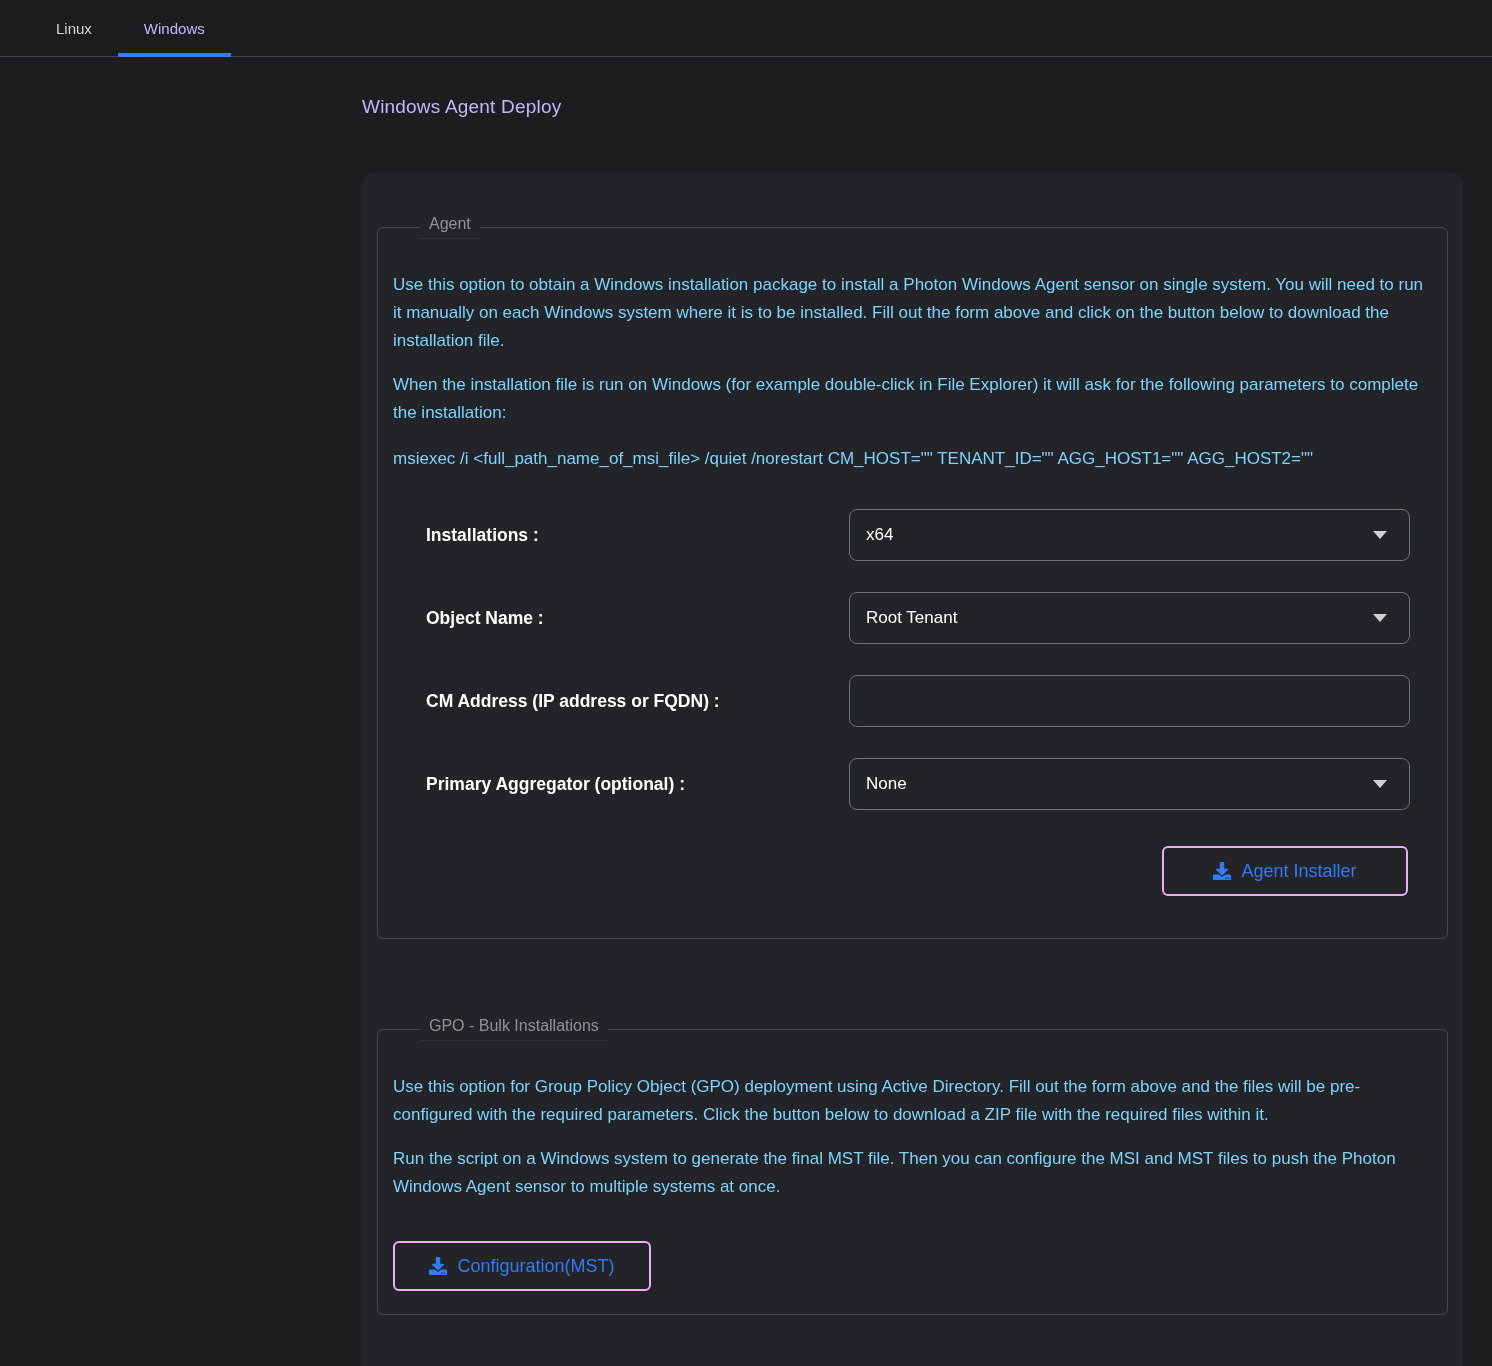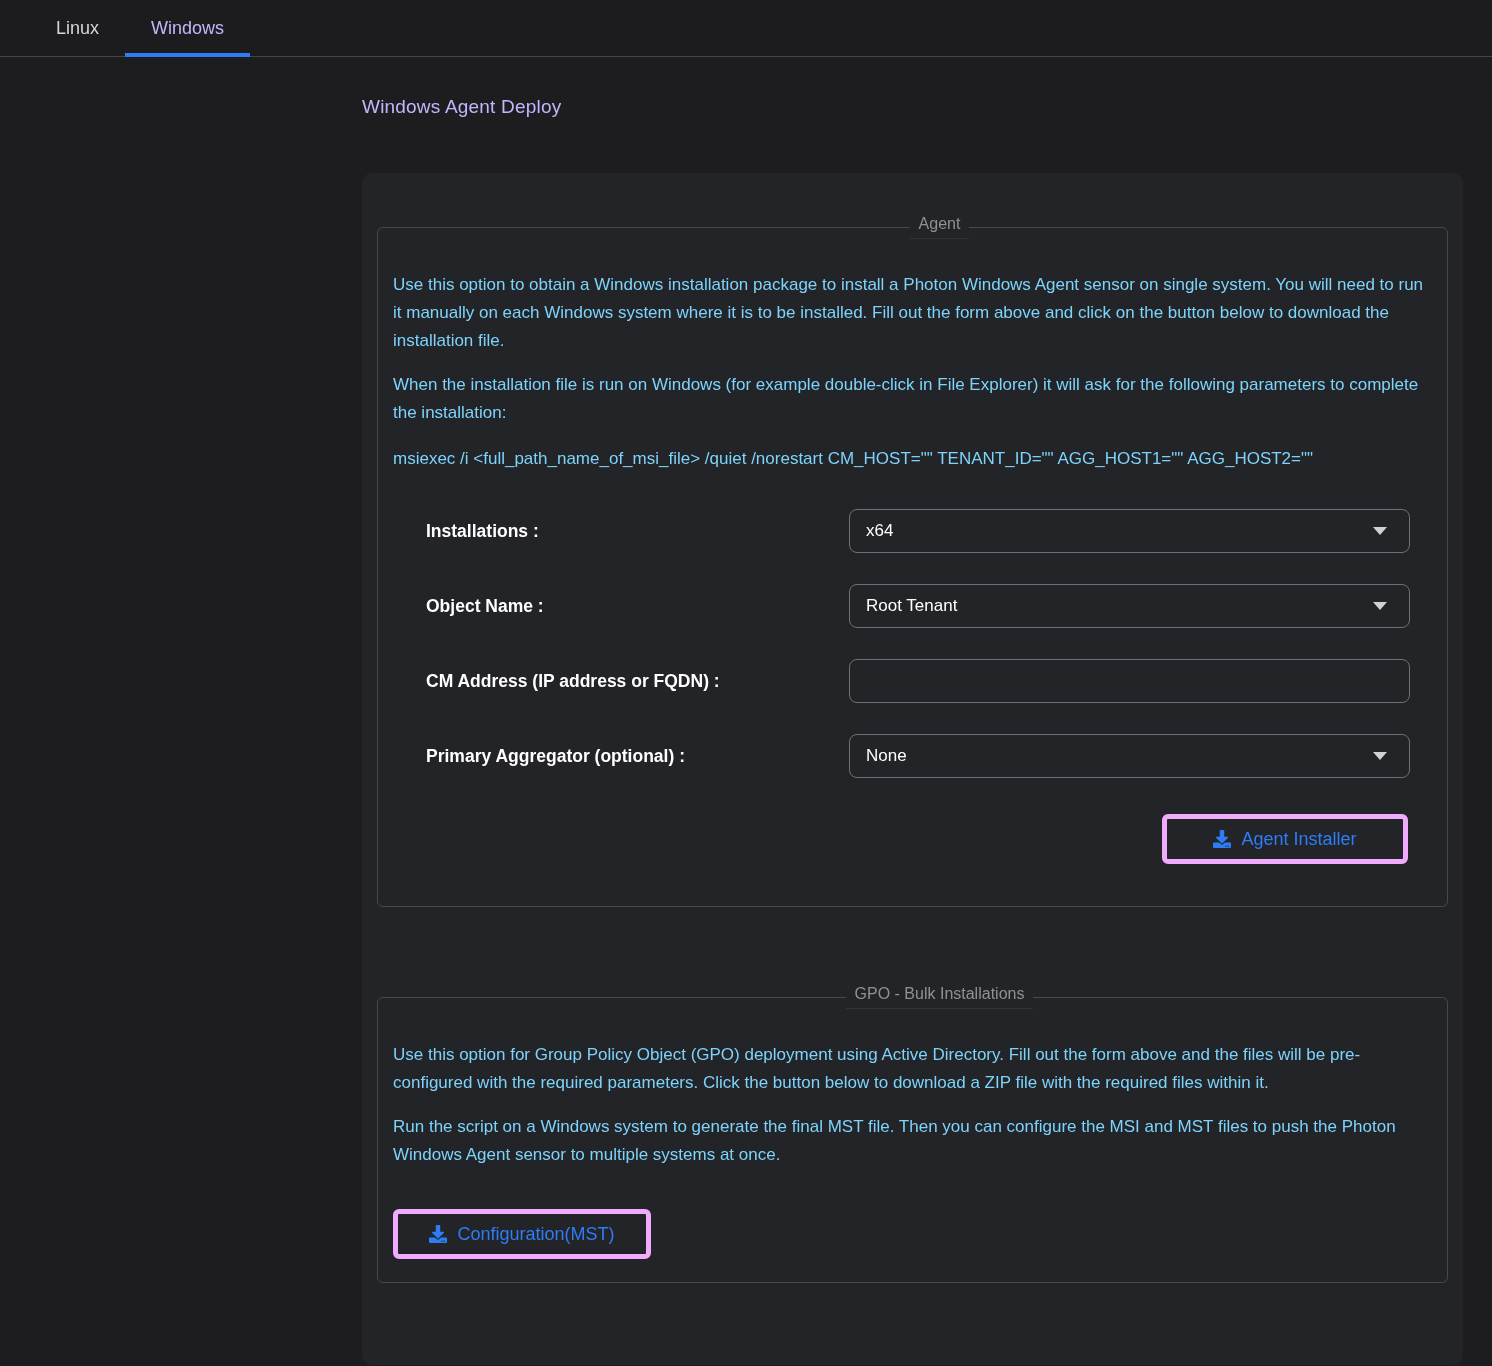--- a/index.html
+++ b/index.html
@@ -18,21 +18,21 @@
     align-items: stretch;
     padding-left: 30px;
     border-bottom: 1px solid #44454a;
     background: #1c1c1e;
   }
   .tab {
     position: relative;
     display: flex;
     align-items: center;
     padding: 0 26px;
-    font-size: 18px;
+    font-size: 15px;
     color: #d4d5d6;
     cursor: pointer;
     background: transparent;
     border: none;
   }
   .tab.active { color: #c4b5fd; }
   .tab.active::after {
     content: "";
     position: absolute;
     left: 0; right: 0; bottom: -1px;
@@ -63,21 +63,20 @@
     border-radius: 6px;
     padding: 0 15px 42px 15px;
   }
   fieldset.section.gpo { margin-top: 78px; padding-bottom: 23px; }
   legend.section-legend {
     margin-left: 27px;
     padding: 0 9px 5px 9px;
     font-size: 16px;
     color: #8f9194;
     border-bottom: 1px solid rgba(255,255,255,0.07);
-    text-align: center;
   }
 
   .section-body { padding-top: 32px; }
   .para {
     font-size: 17px;
     line-height: 28px;
     color: #7dd3fc;
     margin-bottom: 16px;
     max-width: 1040px;
   }
@@ -89,21 +88,21 @@
   .form-label {
     margin-left: 33px;
     width: 423px;
     font-size: 17.5px;
     font-weight: bold;
     color: #ffffff;
     flex: 0 0 423px;
   }
   .control {
     width: 561px;
-    height: 44px;
+    height: 52px;
     border: 1px solid #6e7175;
     border-radius: 8px;
     background: transparent;
     color: #ffffff;
     font-size: 17px;
     display: flex;
     align-items: center;
     justify-content: space-between;
     padding: 0 22px 0 16px;
     cursor: pointer;
@@ -123,21 +122,21 @@
   }
 
   
   .btn {
     display: inline-flex;
     align-items: center;
     justify-content: center;
     gap: 10px;
     height: 50px;
     background: transparent;
-    border: 5px solid #f0abfc;
+    border: 2px solid #f0abfc;
     border-radius: 6px;
     color: var(--accent, #2e7cf6);
     font-size: 18px;
     font-family: "Liberation Sans", "DejaVu Sans", sans-serif;
     cursor: pointer;
   }
   .btn svg { flex: 0 0 auto; }
   .btn-row-right { display: flex; justify-content: flex-end; margin-top: 36px; padding-right: 24px; }
   .btn-agent { width: 246px; }
   .btn-row-left { margin-top: 40px; }

